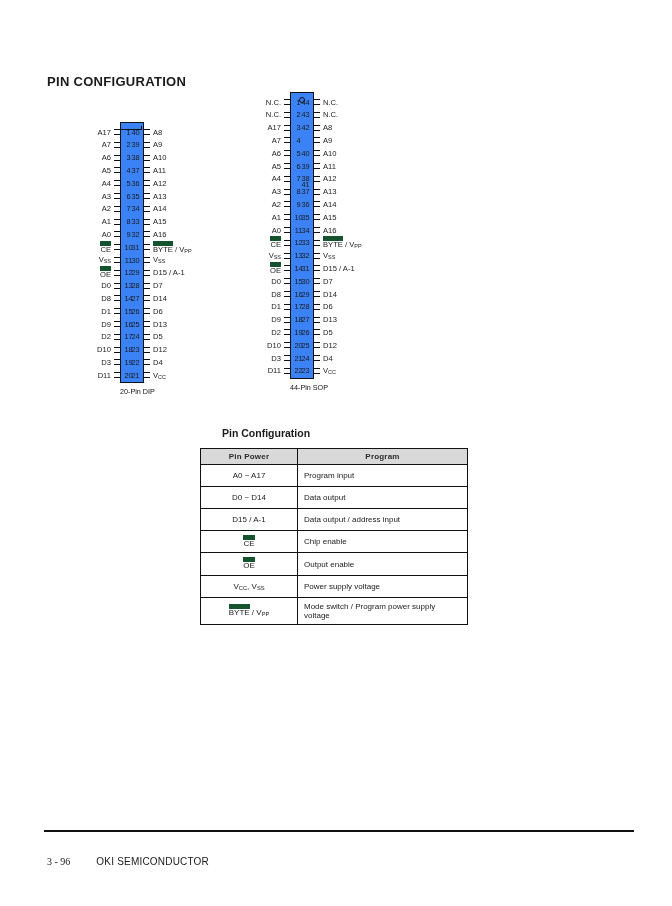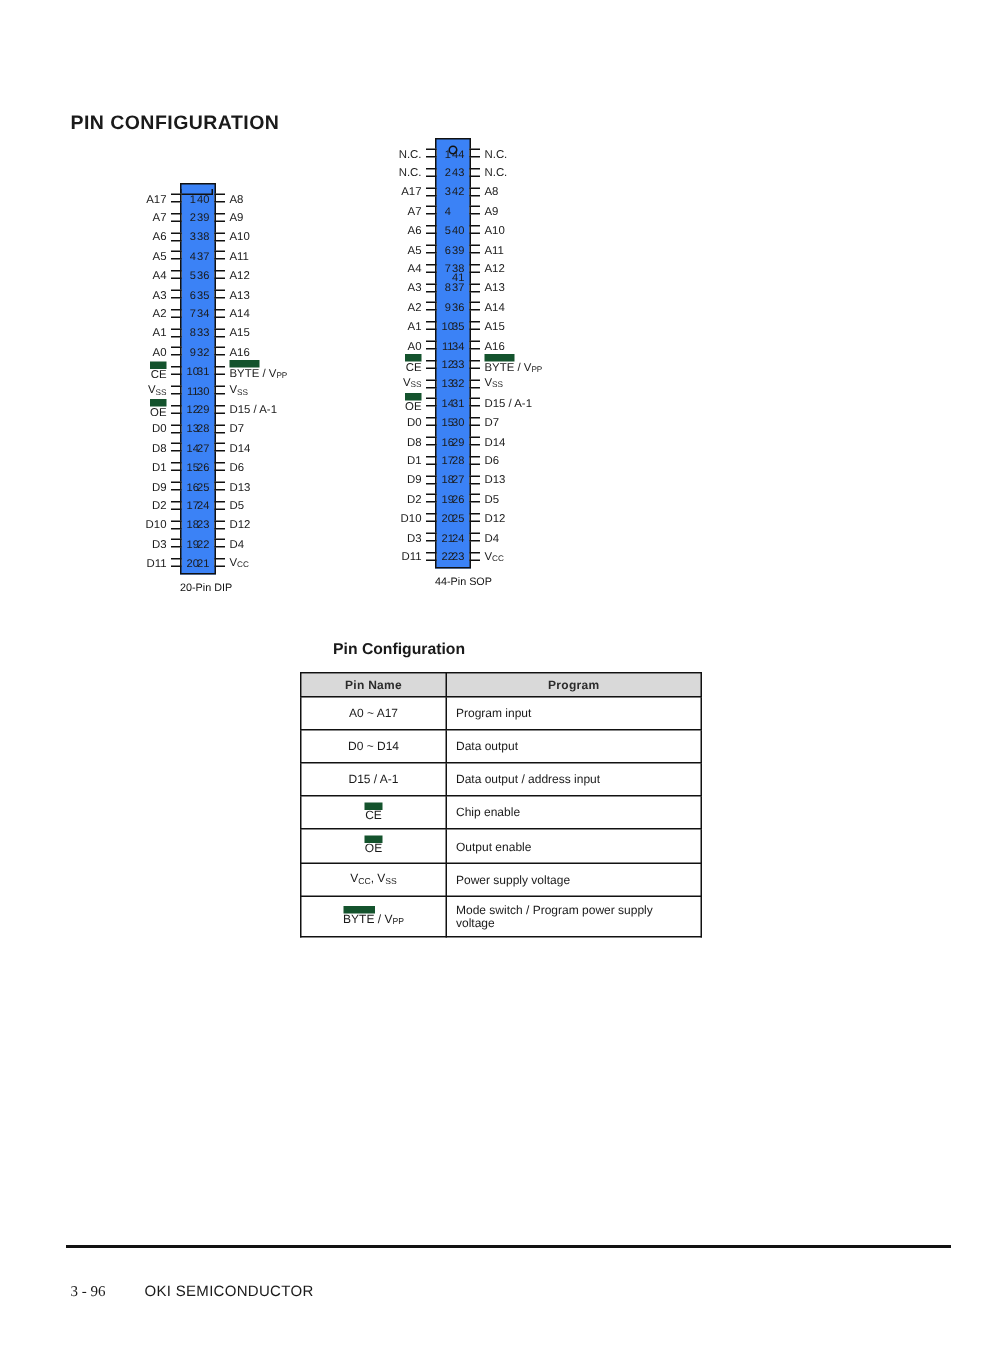--- a/index.html
+++ b/index.html
@@ -830,21 +830,21 @@
           <span class="pin-num">23</span>
         </div>
       </div>
       <div class="pkg-caption">44-Pin SOP</div>
     </div>
 
   <div class="tbl-title">Pin Configuration</div>
   <table class="pincfg">
     <thead>
       <tr>
-        <th class="c1">Pin Name</th>
+        <th class="c1">Pin Power</th>
         <th>Program</th>
       </tr>
     </thead>
     <tbody id="pin-table-body">
         <tr>
           <td class="c1">A0 ~ A17</td>
           <td>Program input</td>
         </tr>
         <tr>
           <td class="c1">D0 ~ D14</td>

